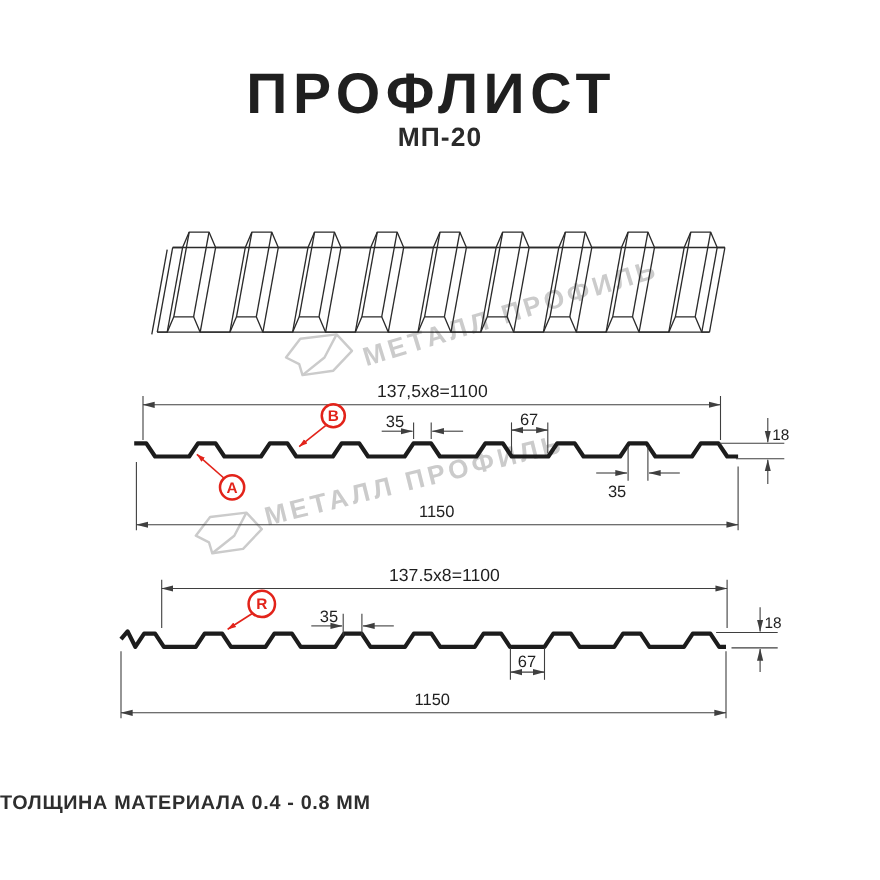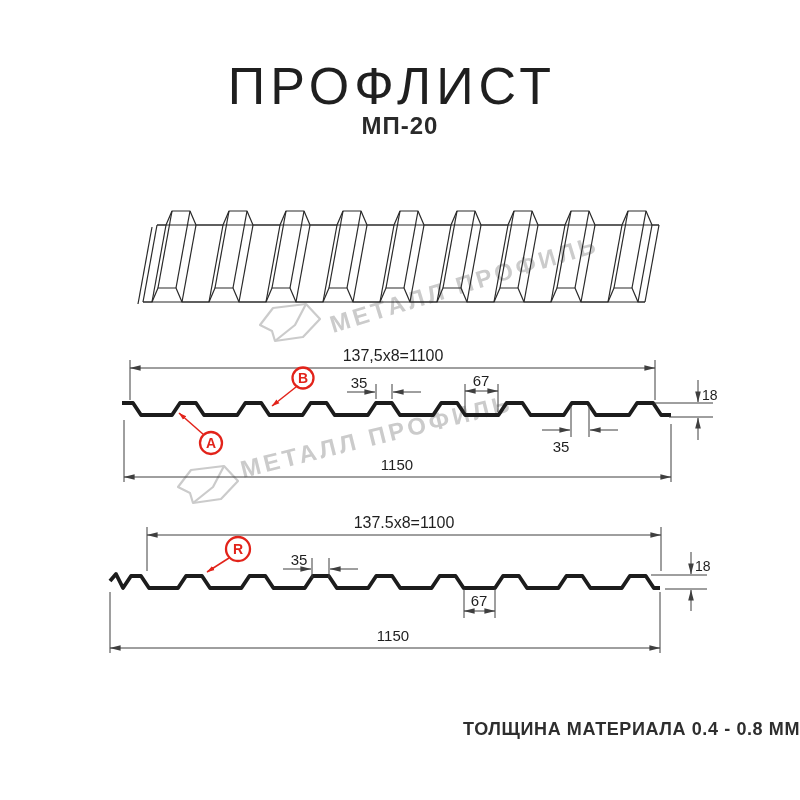--- a/index.html
+++ b/index.html
@@ -2,24 +2,24 @@
 <html style="--accent: #e2231a; --ink: #1c1c1c; --dim: #3f3f3f; --ink2: #1f1f1f; --wm: #cbcbcb; --bg: #ffffff;"><head>
 <meta charset="utf-8">
 <style>
   :root{
     --accent:#e2231a; --ink:#1c1c1c; --ink2:#1f1f1f; --dim:#3f3f3f; --wm:#cbcbcb; --bg:#ffffff;
   }
   html,body{margin:0;padding:0;background:#eee;}
   .page{position:relative;width:800px;height:800px;background:var(--bg);overflow:hidden;
         font-family:"Liberation Sans",sans-serif;}
   .title{position:absolute;top:56px;left:0;width:784px;text-align:center;
-         font-size:52px;font-weight:normal;letter-spacing:5px;color:var(--ink2);}
+         font-size:52px;font-weight:bold;letter-spacing:5px;color:var(--ink2);}
   .subtitle{position:absolute;top:112px;left:0;width:800px;text-align:center;
          font-size:24px;font-weight:bold;letter-spacing:1px;color:#2a2a2a;}
-  .footer{position:absolute;top:719px;left:0;width:800px;text-align:right;
+  .footer{position:absolute;top:719px;left:0;width:800px;text-align:left;
          font-size:18px;font-weight:bold;letter-spacing:.6px;color:#2e2e2e;}
   svg{position:absolute;left:0;top:0;}
   .prof{fill:none;stroke:var(--ink);stroke-width:3.8;stroke-linejoin:round;stroke-linecap:butt;}
   .sk{fill:none;stroke:#2a2a2a;stroke-width:1.2;stroke-linejoin:round;}
   .dim{stroke:var(--dim);stroke-width:1;fill:none;}
   .arr2{marker-start:url(#ar);marker-end:url(#ar);}
   .arrE{marker-end:url(#ar);}
   .dimtxt{font-family:"Liberation Sans",sans-serif;font-size:15px;fill:var(--ink2);}
   .big{font-size:16px;}
   .small{font-size:14px;}

